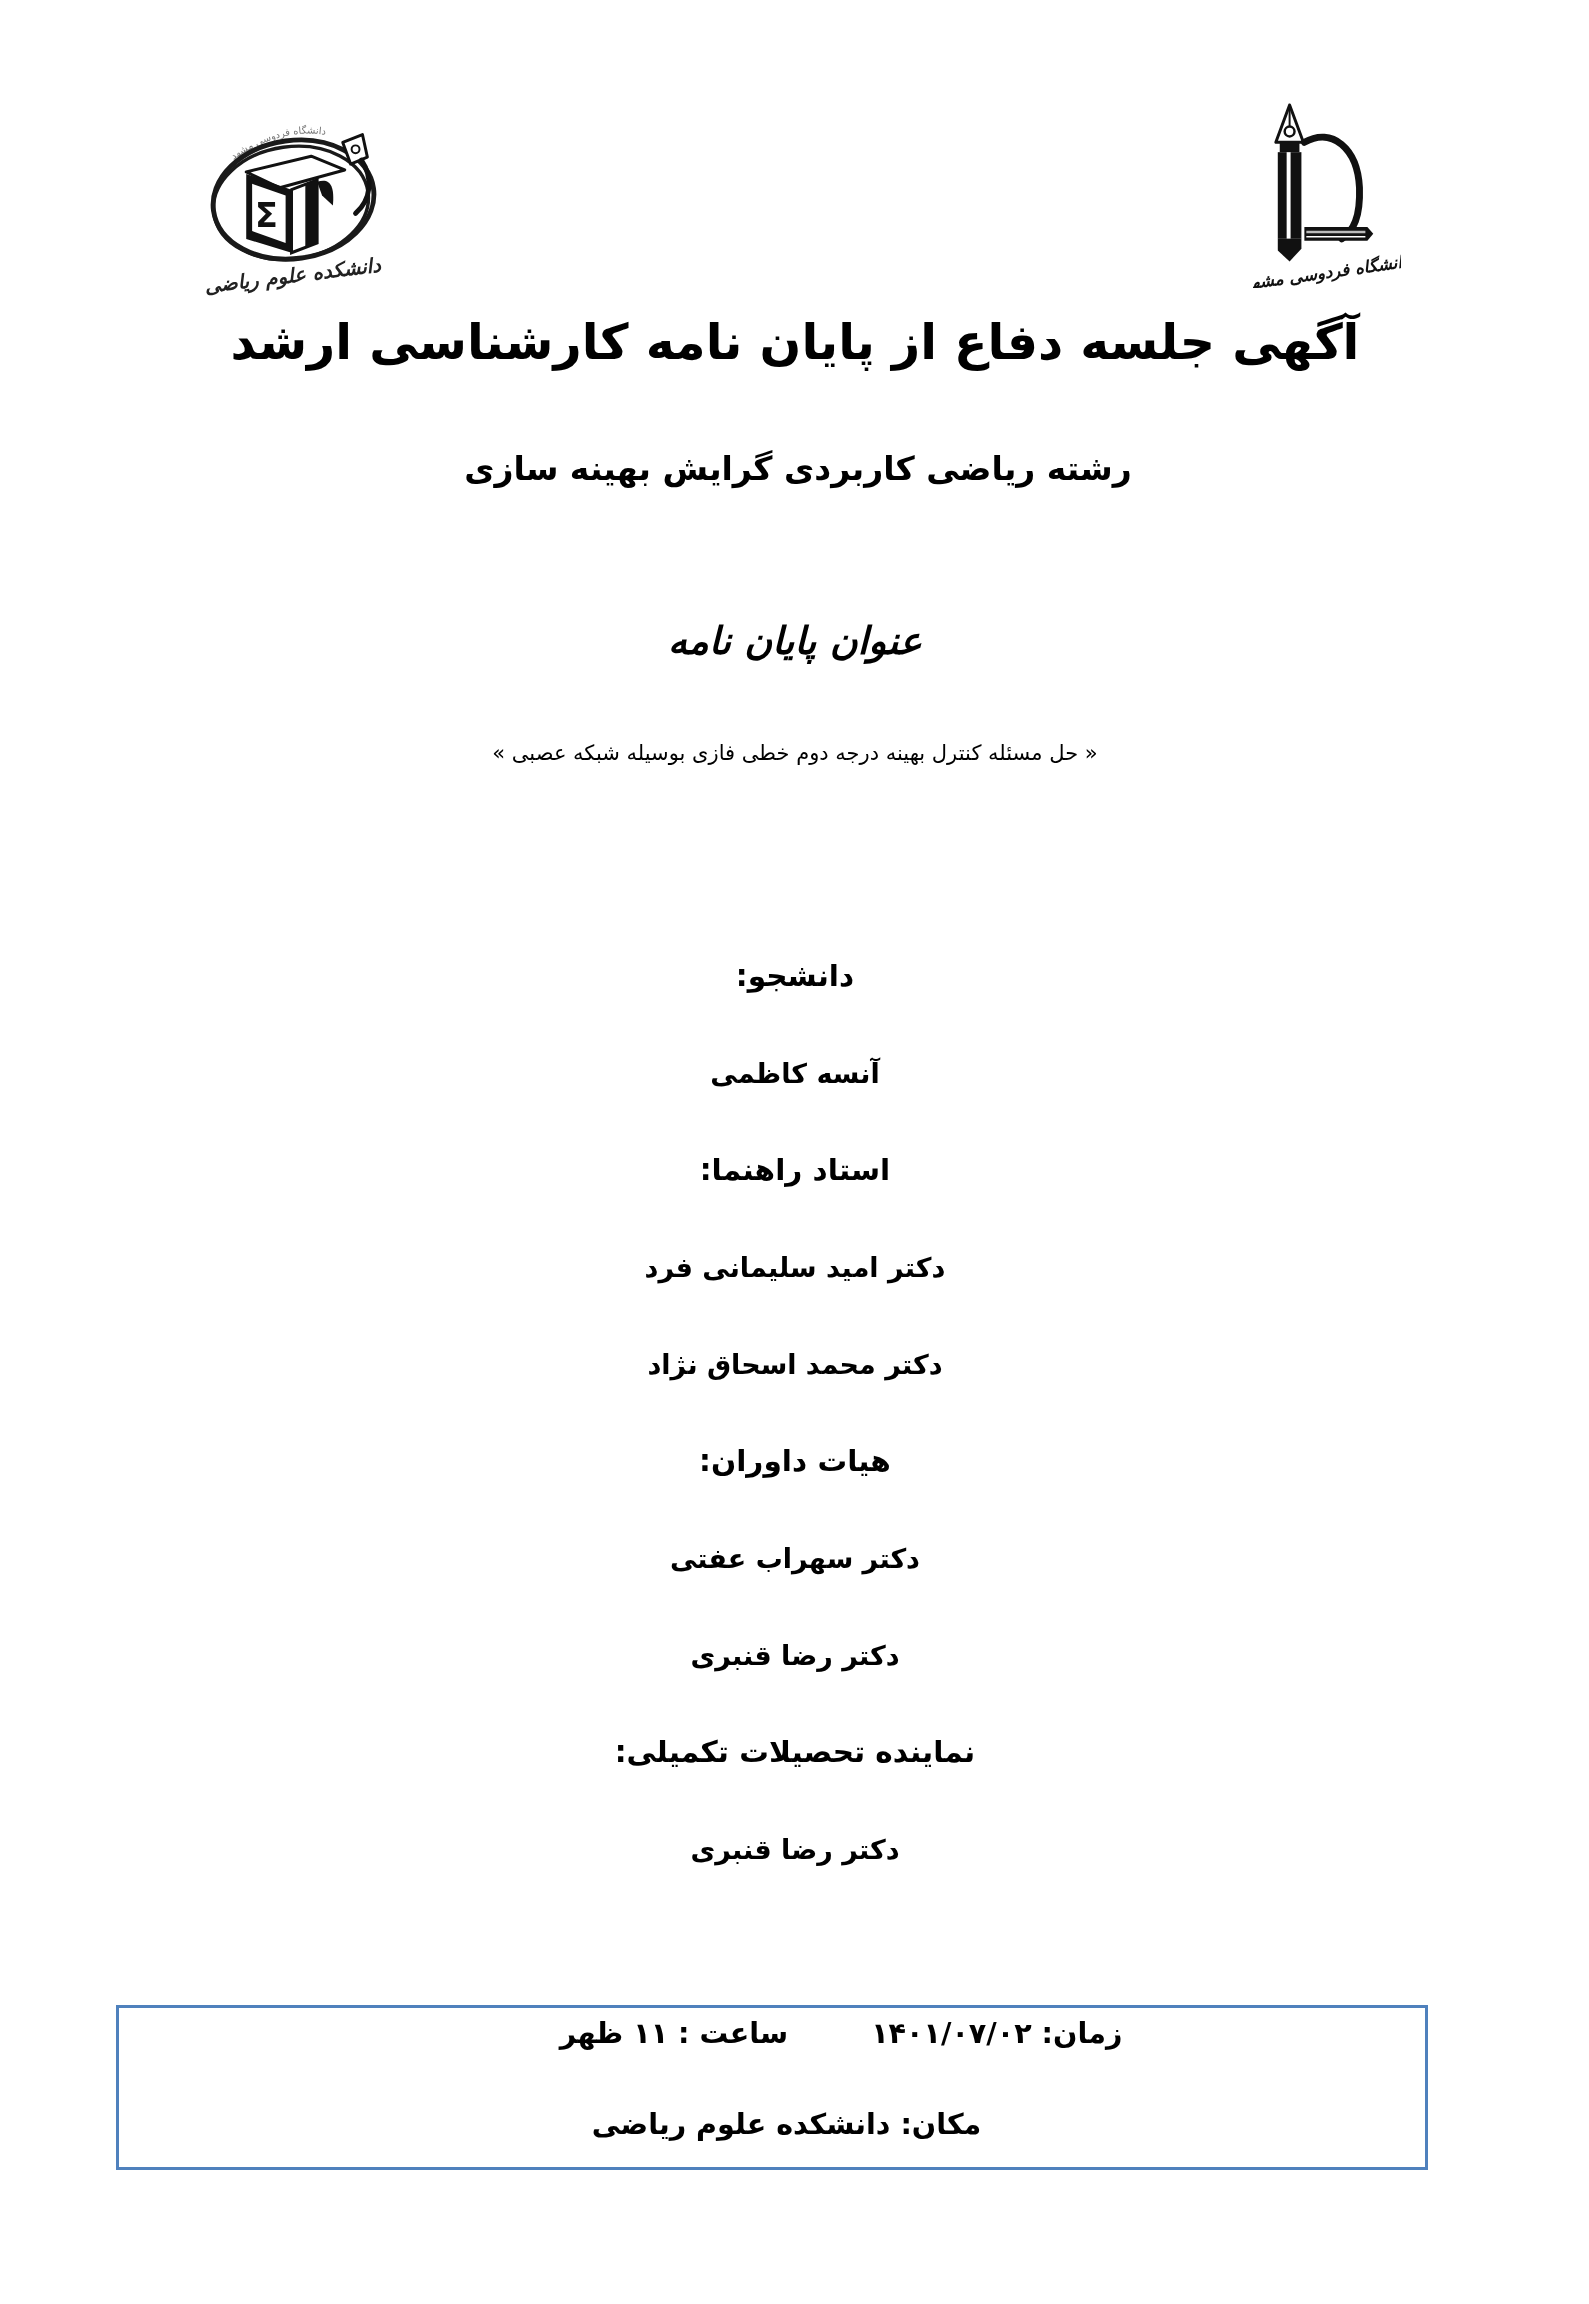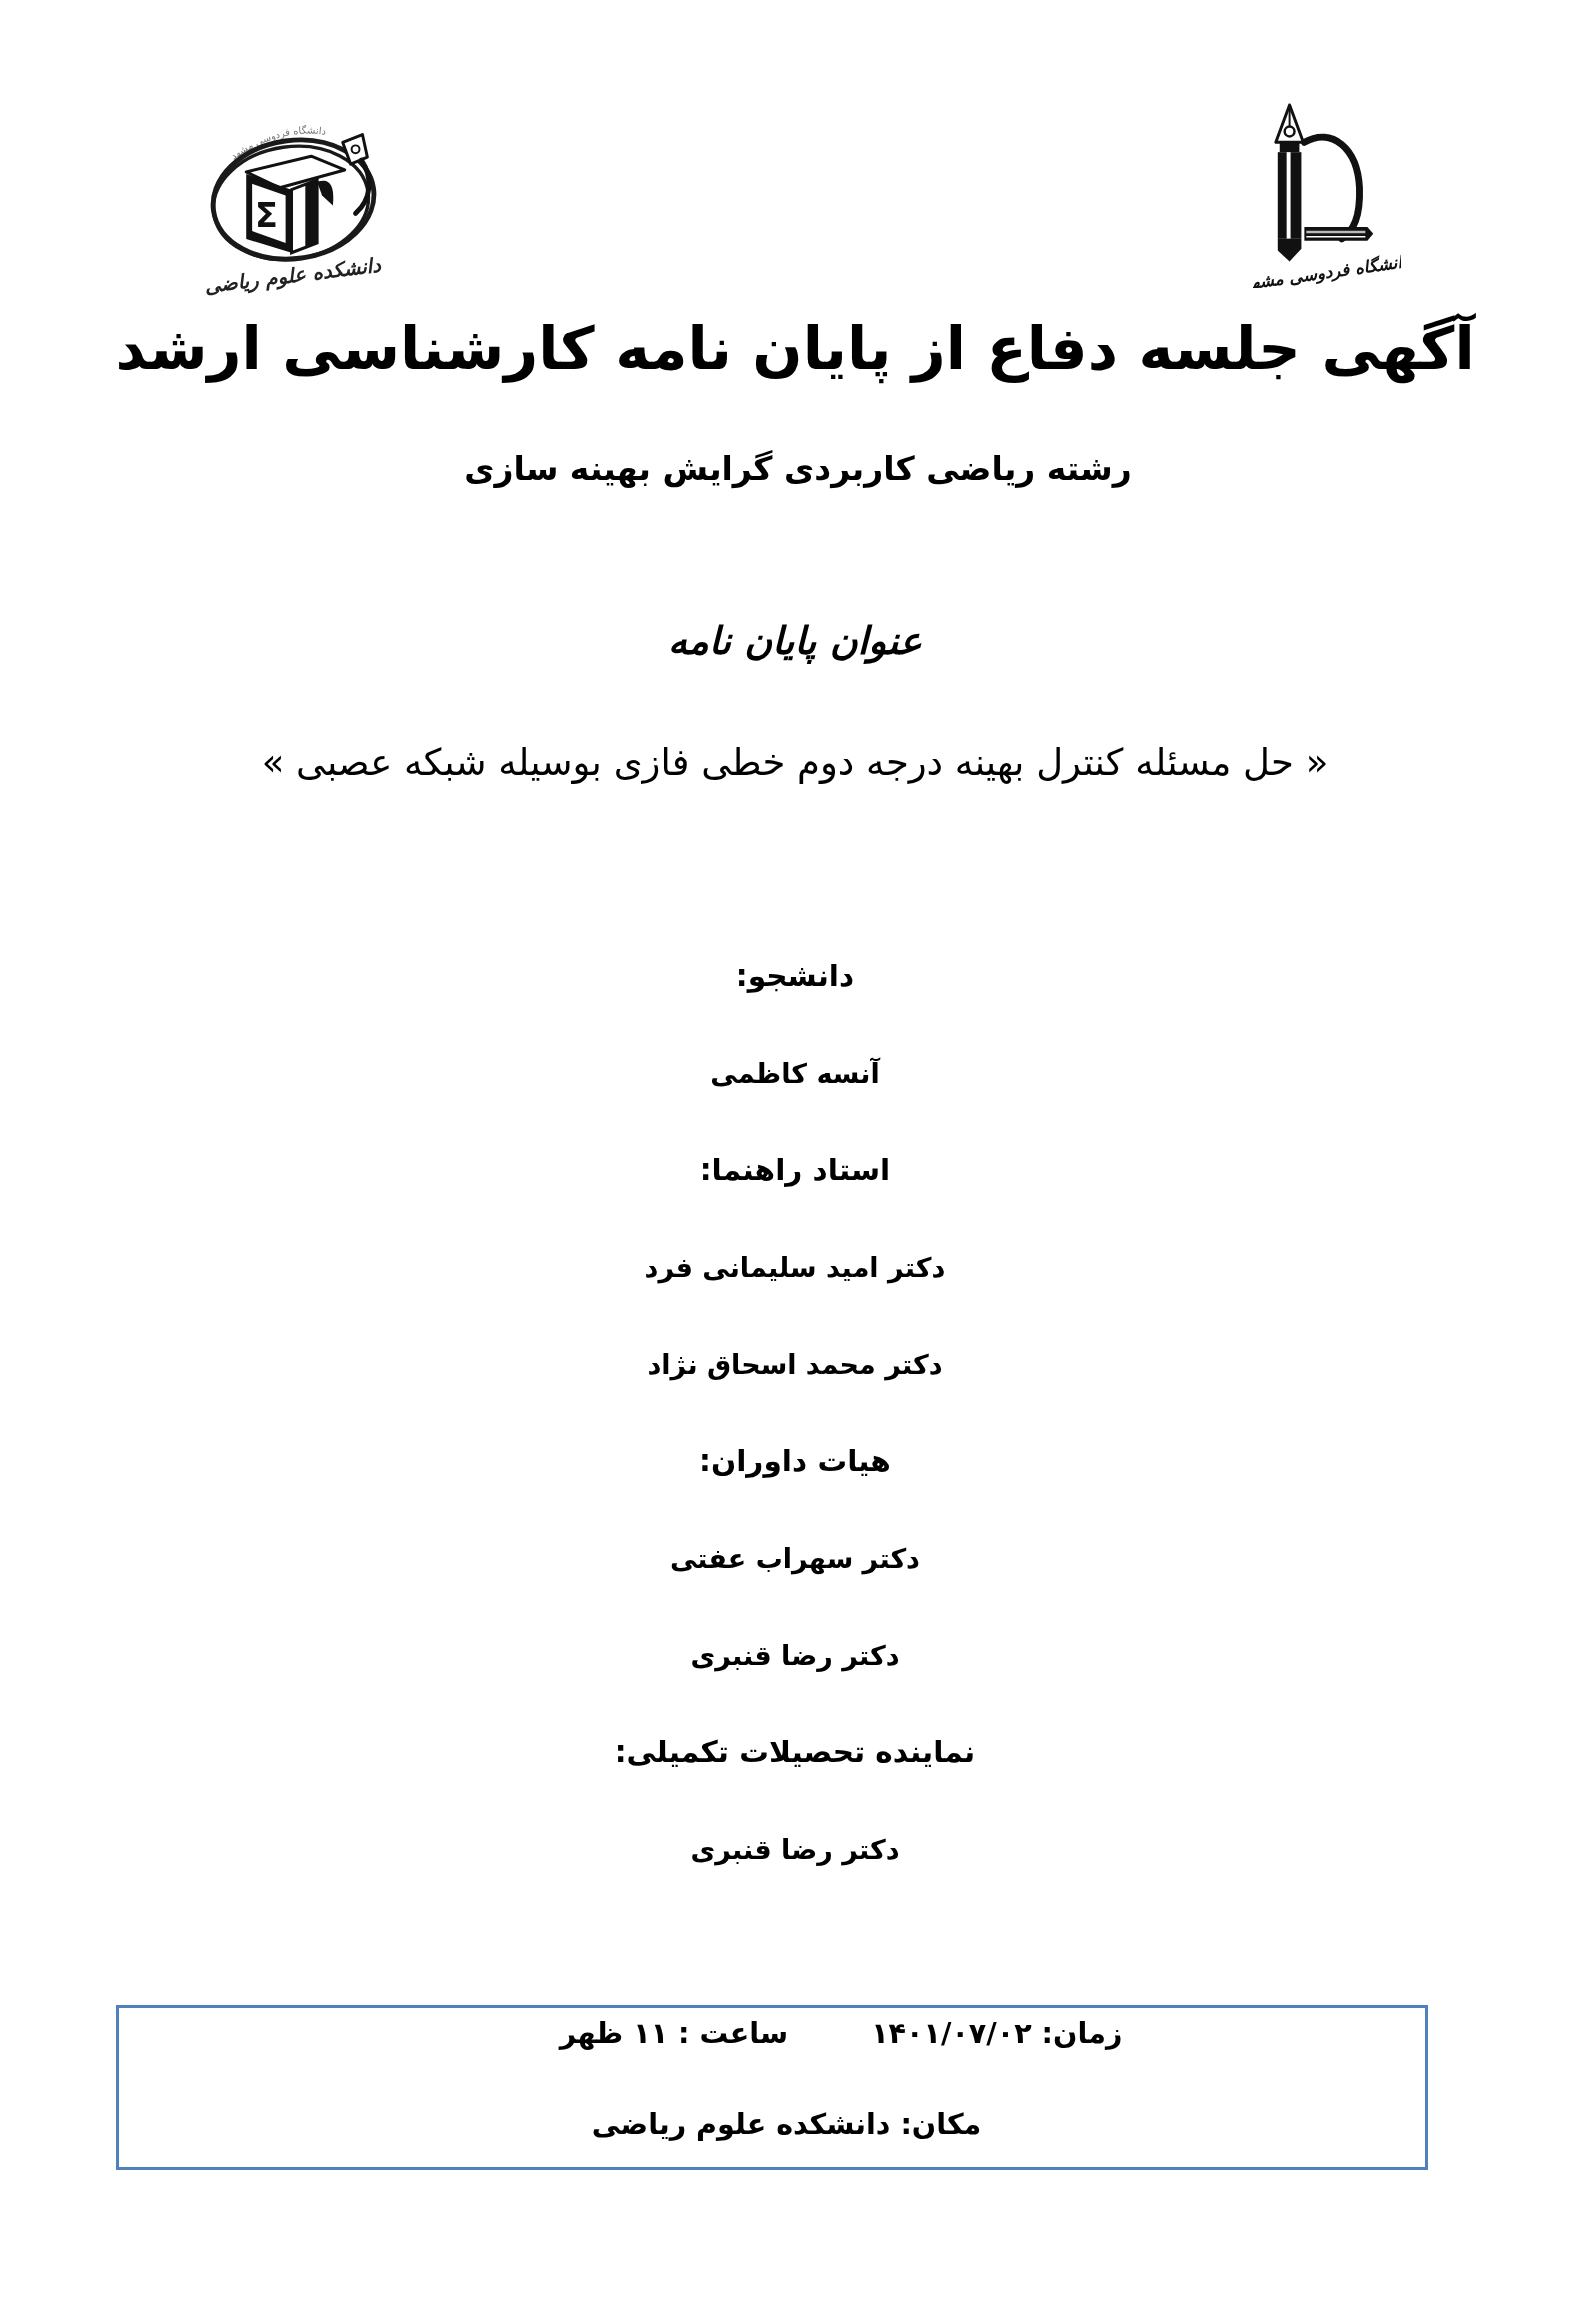--- a/index.html
+++ b/index.html
@@ -1,24 +1,24 @@
 <!DOCTYPE html>
 <html lang="fa"><head>
 <meta charset="utf-8">
 <style>
   html,body { margin:0; padding:0; background:#ffffff; }
   .page {
     position:relative; width:1590px; height:2304px; background:#ffffff;
     font-family:"DejaVu Sans", sans-serif; color:#000; overflow:hidden;
   }
   .center-text { position:absolute; left:0; right:0; text-align:center; direction:rtl; }
-  .doc-title     { top:311px; font-size:59px; font-weight:bold; line-height:1.3; }
+  .doc-title     { top:311px; font-size:49px; font-weight:bold; line-height:1.3; }
   .doc-program   { top:449px; font-size:33px; font-weight:bold;padding-left:6px; }
   .thesis-heading{ top:619px; font-size:38px; font-weight:bold;font-style:italic; }
-  .thesis-title  { top:741px; font-size:37px; font-weight:normal; }
+  .thesis-title  { top:741px; font-size:21px; font-weight:normal; }
   .roles { position:absolute; top:928px; left:0; right:0; direction:rtl; }
   .role-line { height:97px; line-height:97px; text-align:center; font-weight:bold; }
   .role-label { font-size:29.6px; }
   .role-name  { font-size:27px; }
   .schedule-box {
     position:absolute; left:116px; top:2005px; width:1312px; height:165px;
     box-sizing:border-box; border:3px solid #4f81bd; border-bottom-width:3.9px;
     direction:rtl; background:#fff;
   }
   .schedule-line1 {

